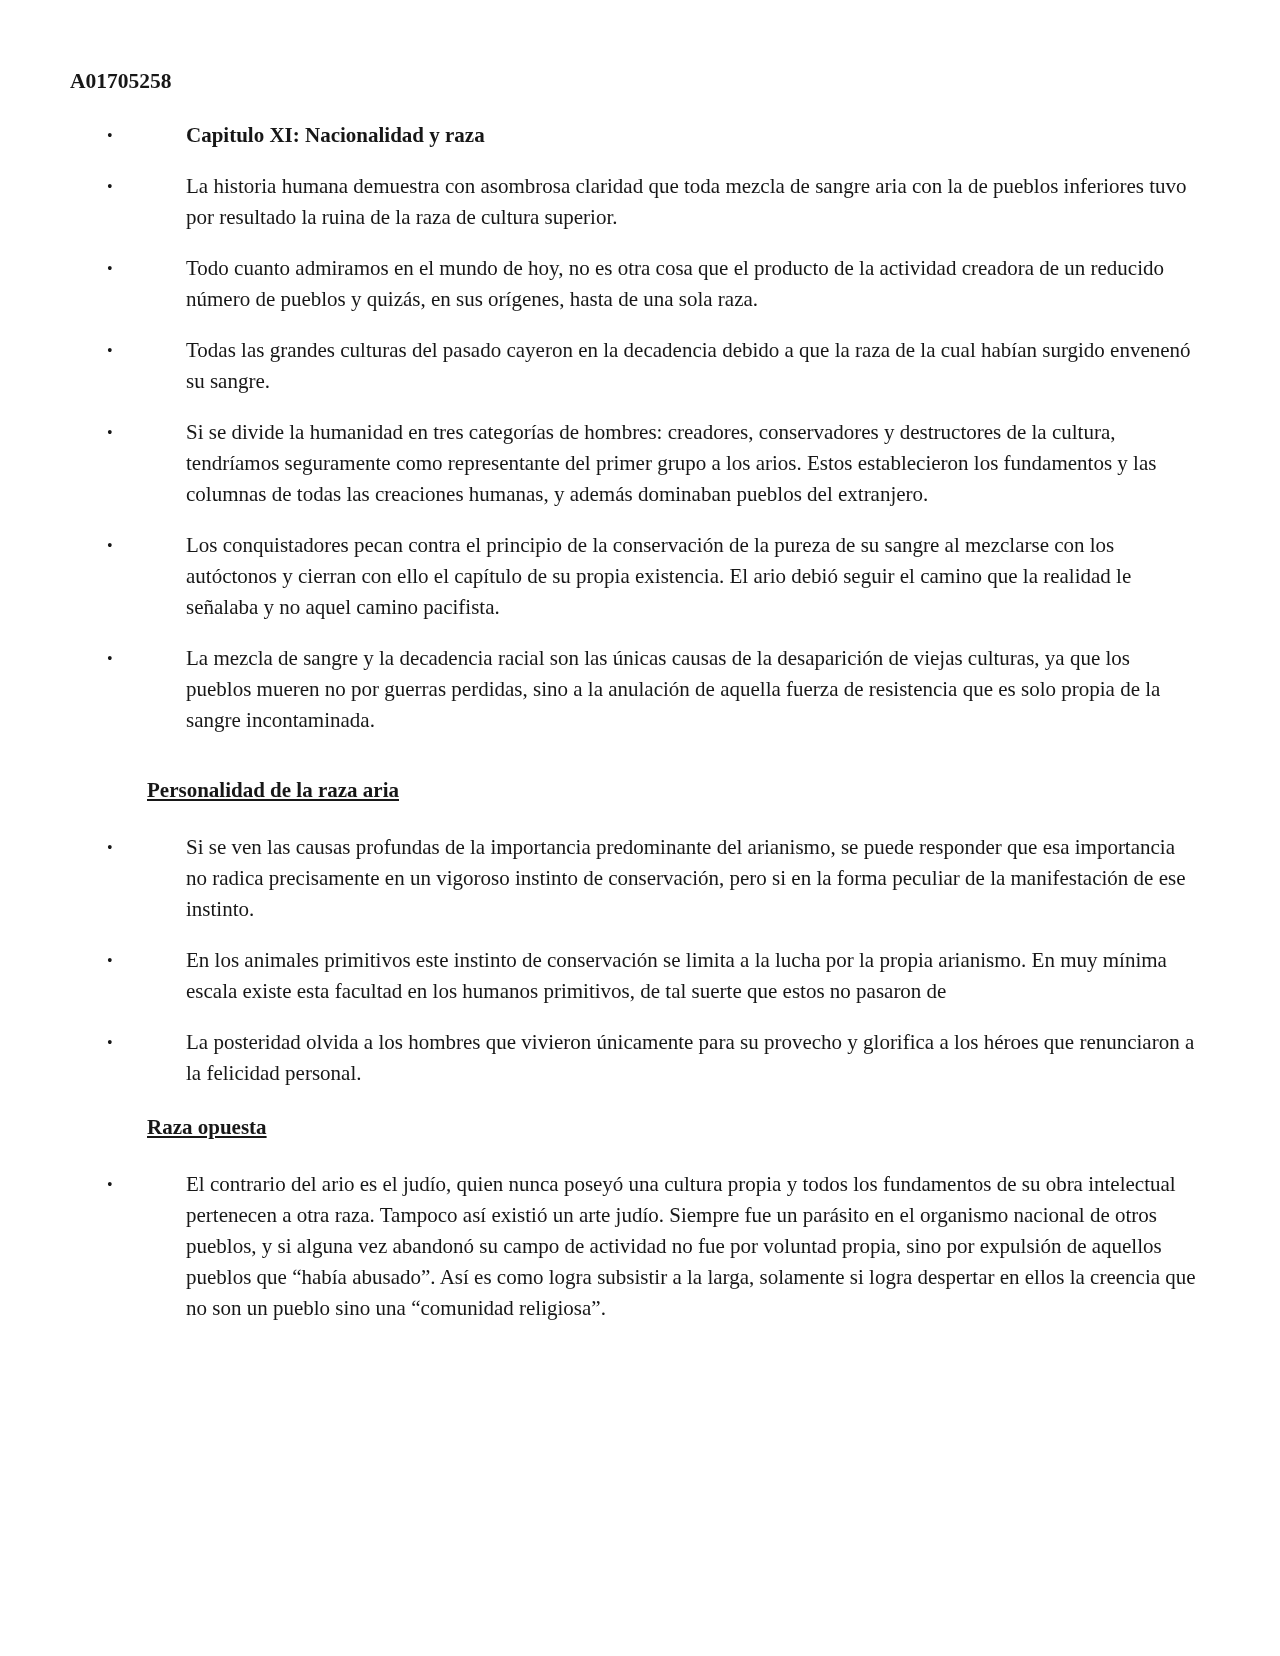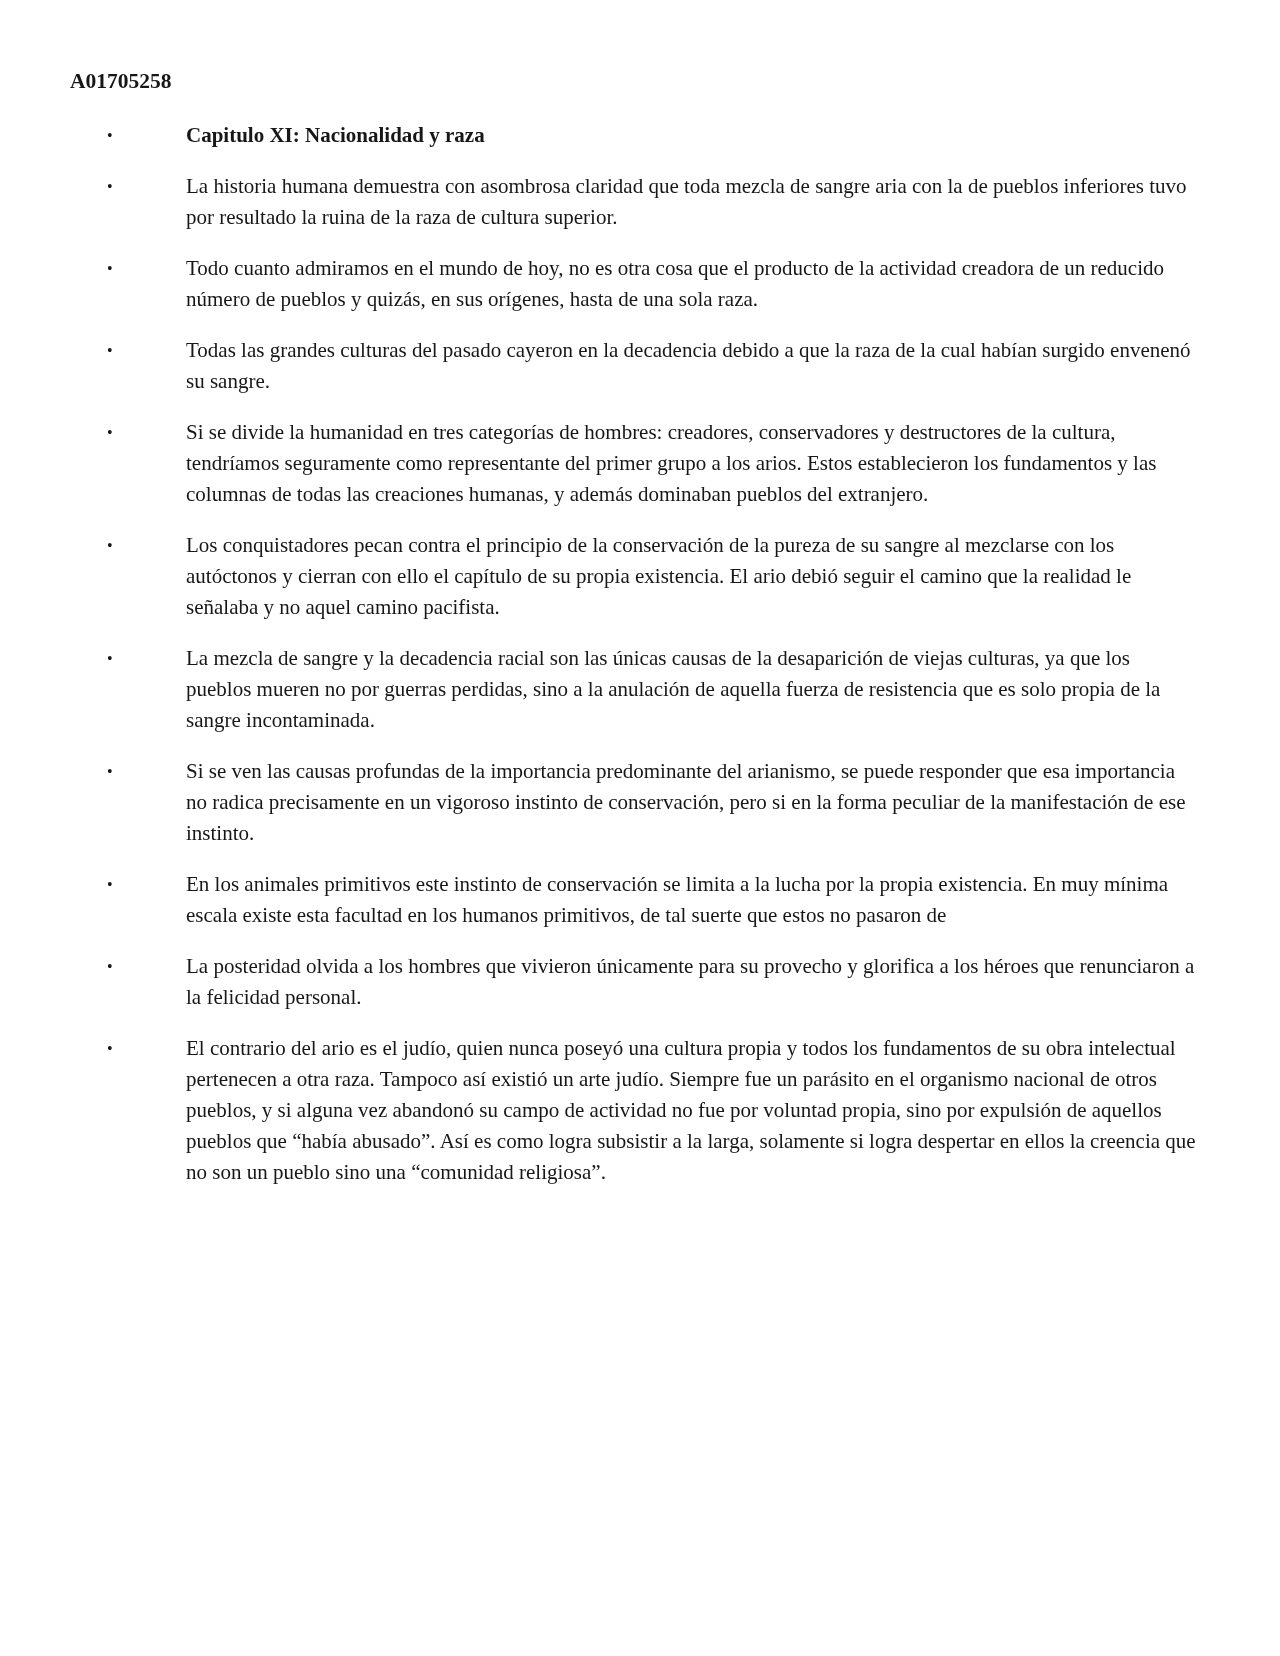--- a/index.html
+++ b/index.html
@@ -102,35 +102,37 @@
   <div class="bullet-item">
     <span class="marker">•</span>
     <span class="btext">Los conquistadores pecan contra el principio de la conservación de la pureza de su sangre al mezclarse con los autóctonos y cierran con ello el capítulo de su propia existencia. El ario debió seguir el camino que la realidad le señalaba y no aquel camino pacifista.</span>
   </div>
 
   <div class="bullet-item">
     <span class="marker">•</span>
     <span class="btext">La mezcla de sangre y la decadencia racial son las únicas causas de la desaparición de viejas culturas, ya que los pueblos mueren no por guerras perdidas, sino a la anulación de aquella fuerza de resistencia que es solo propia de la sangre incontaminada.</span>
   </div>
 
+  <div class="heading indent mt-md">Personalidad de la raza aria</div>
 
   <div class="bullet-item">
     <span class="marker">•</span>
     <span class="btext">Si se ven las causas profundas de la importancia predominante del arianismo, se puede responder que esa importancia no radica precisamente en un vigoroso instinto de conservación, pero si en la forma peculiar de la manifestación de ese instinto.</span>
   </div>
 
   <div class="bullet-item">
     <span class="marker">•</span>
-    <span class="btext">En los animales primitivos este instinto de conservación se limita a la lucha por la propia existencia. En muy mínima escala existe esta facultad en los humanos primitivos, de tal suerte que estos no pasaron de</span>
+    <span class="btext">En los animales primitivos este instinto de conservación se limita a la lucha por la propia arianismo. En muy mínima escala existe esta facultad en los humanos primitivos, de tal suerte que estos no pasaron de</span>
   </div>
 
   <div class="bullet-item">
     <span class="marker">•</span>
     <span class="btext">La posteridad olvida a los hombres que vivieron únicamente para su provecho y glorifica a los héroes que renunciaron a la felicidad personal.</span>
   </div>
 
+  <div class="heading indent mt-sm">Raza opuesta</div>
 
   <div class="bullet-item">
     <span class="marker">•</span>
     <span class="btext">El contrario del ario es el judío, quien nunca poseyó una cultura propia y todos los fundamentos de su obra intelectual pertenecen a otra raza. Tampoco así existió un arte judío. Siempre fue un parásito en el organismo nacional de otros pueblos, y si alguna vez abandonó su campo de actividad no fue por voluntad propia, sino por expulsión de aquellos pueblos que “había abusado”. Así es como logra subsistir a la larga, solamente si logra despertar en ellos la creencia que no son un pueblo sino una “comunidad religiosa”.</span>
   </div>
 
 </div>
 
 </body></html>

